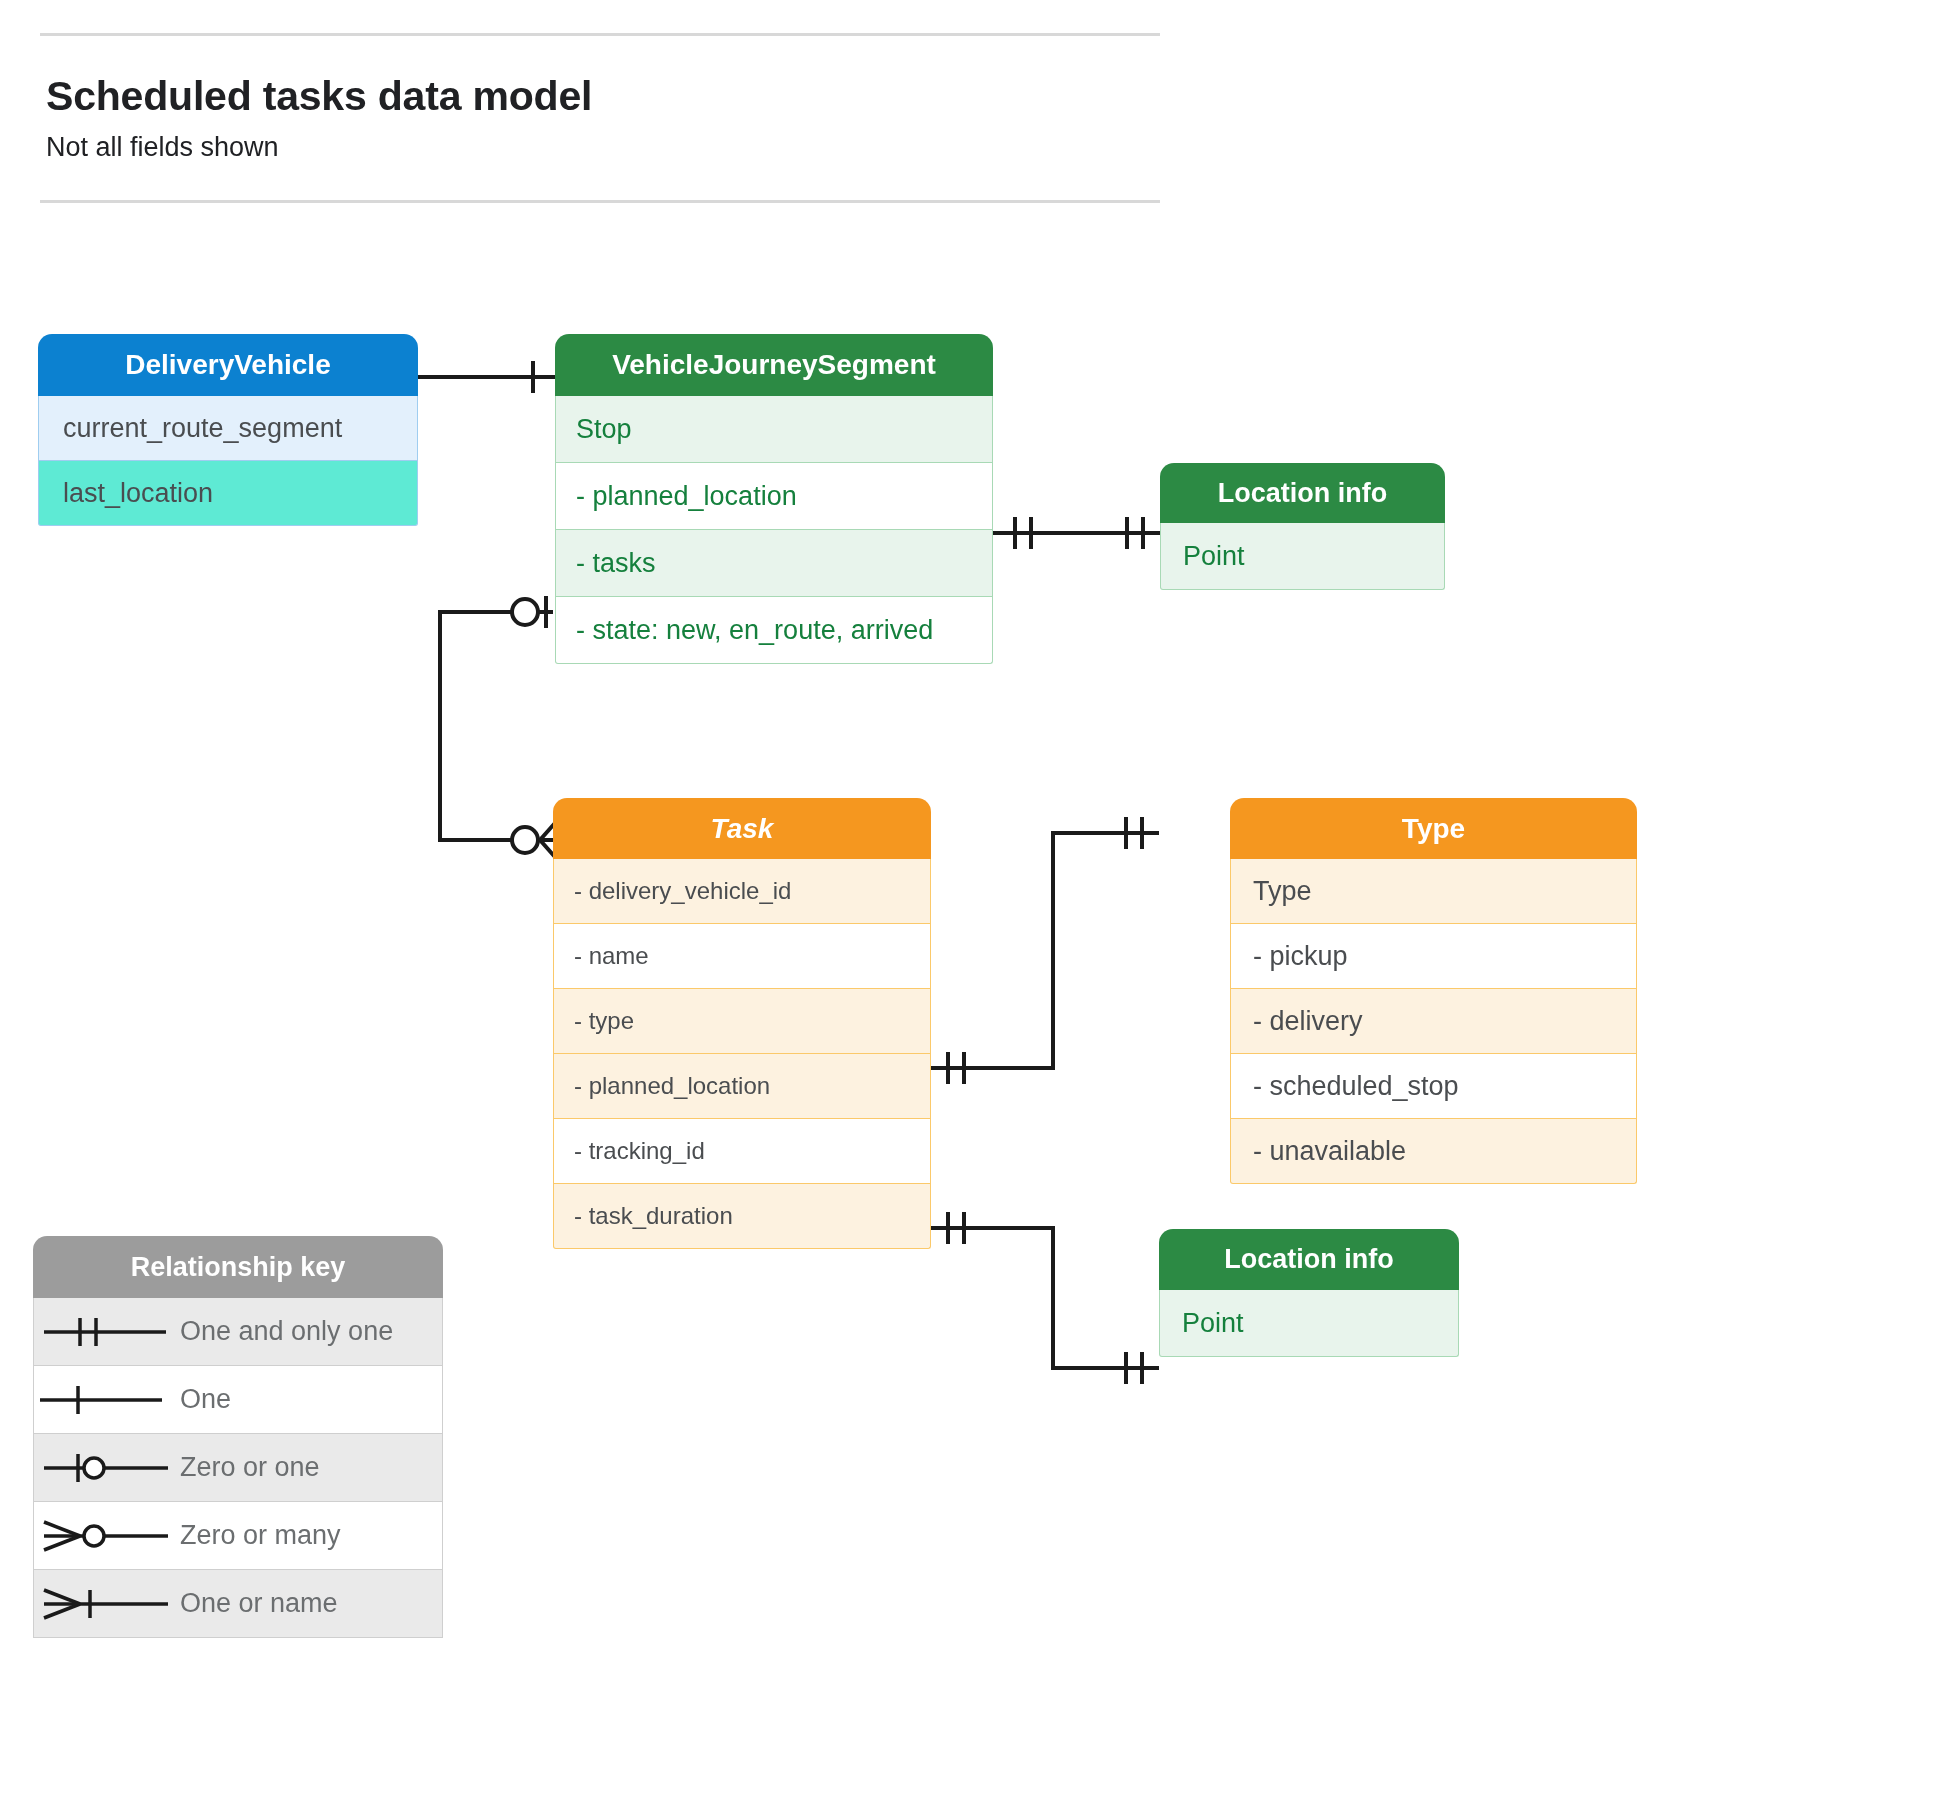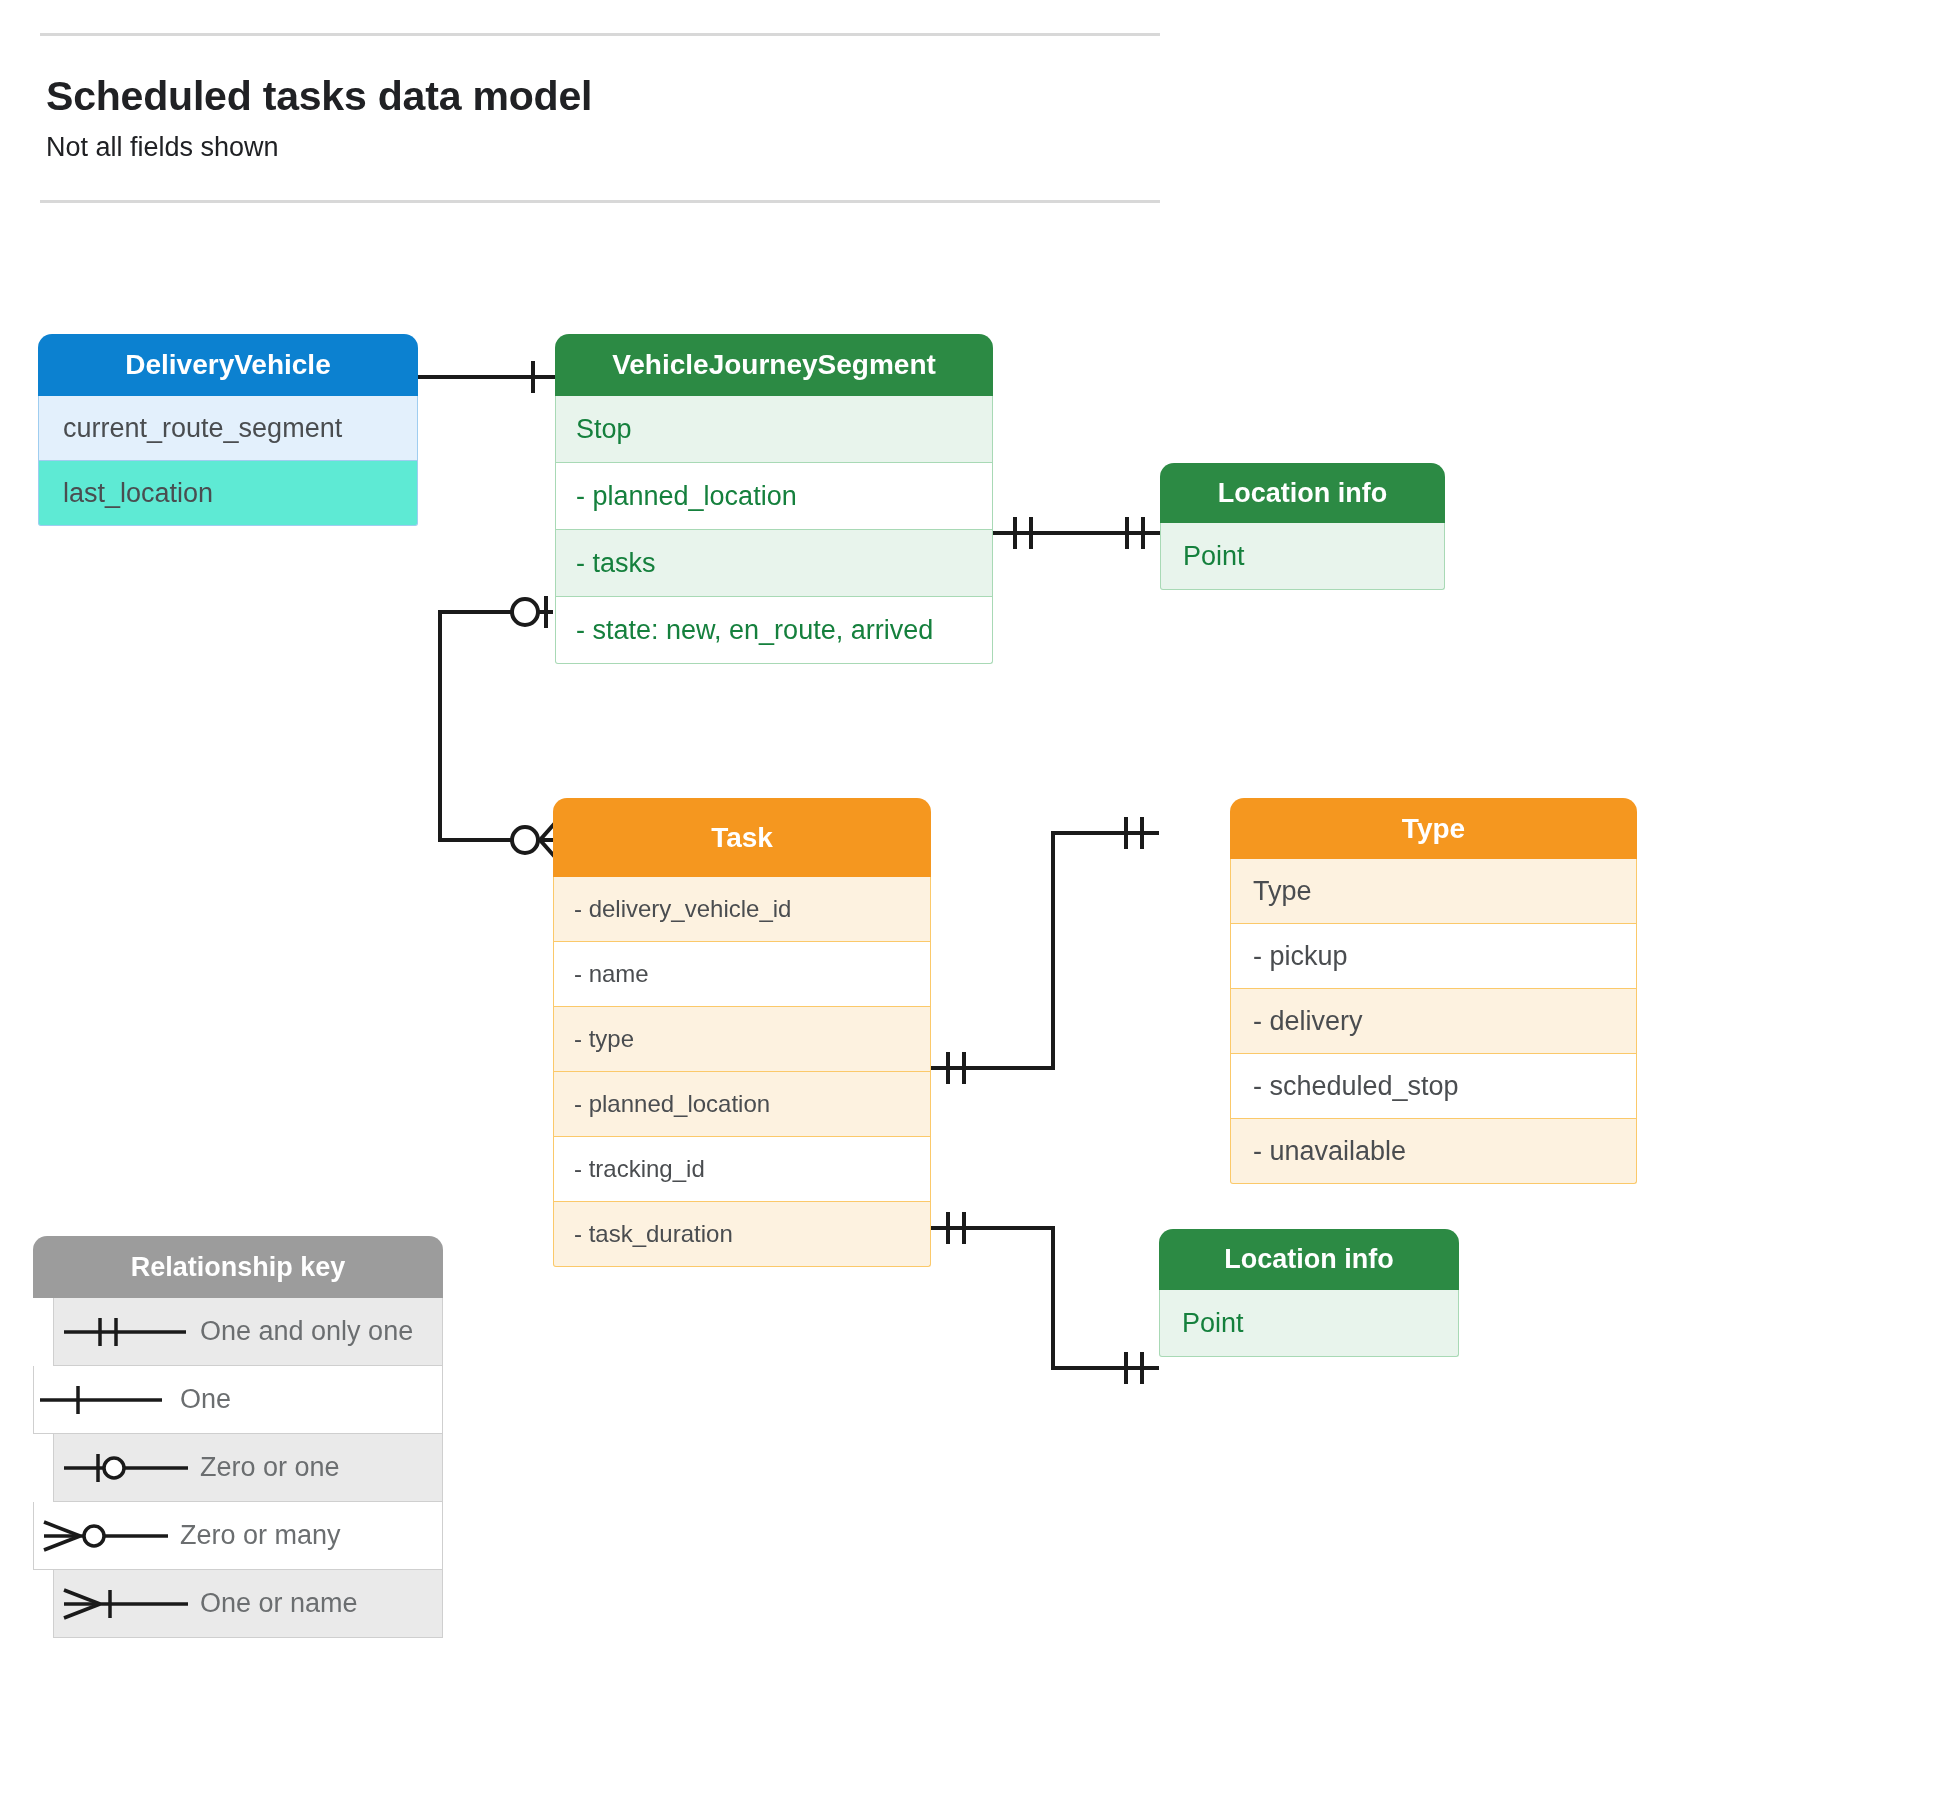--- a/index.html
+++ b/index.html
@@ -72,40 +72,40 @@
 
   #ent-vjs{left:555px;top:334px;width:438px;}
   #ent-vjs .ent-head{height:62px;font-size:28px;}
   #ent-vjs .ent-row{height:67px;padding-left:20px;font-size:27px;}
 
   #ent-loc-top{left:1160px;top:463px;width:285px;}
   #ent-loc-top .ent-head{height:60px;font-size:27px;}
   #ent-loc-top .ent-row{height:67px;padding-left:22px;font-size:27px;}
 
   #ent-task{left:553px;top:798px;width:378px;}
-  #ent-task .ent-head{height:79px;font-size:28px;}
+  #ent-task .ent-head{height:61px;font-size:28px;font-style:italic;}
   #ent-task .ent-row{height:65px;padding-left:20px;font-size:24px;}
 
   #ent-type{left:1186px;top:798px;width:451px;padding-left:44px;}
   #ent-type .ent-head{height:61px;font-size:28px;}
   #ent-type .ent-row{height:65px;padding-left:22px;font-size:27px;}
 
   #ent-loc-bottom{left:1159px;top:1229px;width:300px;}
   #ent-loc-bottom .ent-head{height:61px;font-size:27px;}
   #ent-loc-bottom .ent-row{height:67px;padding-left:22px;font-size:27px;}
 
   
   #legend{left:33px;top:1236px;width:410px;}
   #legend .ent-head{height:62px;font-size:27px;}
   #legend .leg-row{
     box-sizing:border-box;height:68px;
     border:1.5px solid #cfcfcf;border-top:none;
     display:flex;align-items:center;
   }
-  #legend .leg-row.alt{background:#eaeaea;margin-left:20px;}
+  #legend .leg-row.alt{background:#eaeaea;}
   #legend .leg-row.plain{background:#ffffff;}
   #legend .leg-sym{width:140px;flex:0 0 140px;display:flex;align-items:center;justify-content:flex-start;padding-left:6px;}
   #legend .leg-label{font-size:27px;color:#6b6e70;white-space:nowrap;}
 
   
   #wires{position:absolute;left:0;top:0;width:1940px;height:1805px;pointer-events:none;}
   #wires line,#wires polyline,#wires path{stroke:#1a1a1a;stroke-width:4;fill:none;}
   #wires circle{stroke:#1a1a1a;stroke-width:4;fill:#ffffff;}
 </style>
 </head>

